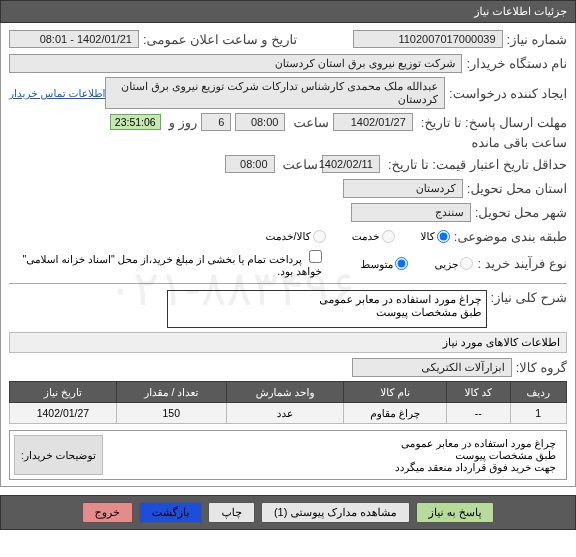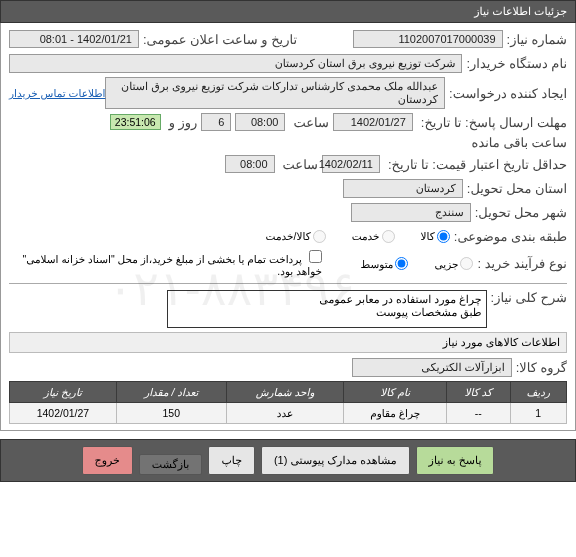--- a/index.html
+++ b/index.html
@@ -86,21 +86,20 @@
   border-collapse: collapse;
   margin-top: 4px;
   font-size: 10.5px;
 }
 .items-table th {
   background: #5a5a5a;
   color: #fff;
   padding: 4px;
   border: 1px solid #3a3a3a;
   font-weight: normal;
-  font-style: italic;
 }
 .items-table td {
   background: #f3f3f3;
   padding: 4px;
   border: 1px solid #bbb;
   text-align: center;
 }
 .notes-box {
   border: 1px solid #999;
   padding: 4px;
@@ -137,21 +136,21 @@
   border: 1px solid #555;
   padding: 3px 12px;
   font-family: inherit;
   font-size: 11px;
   cursor: pointer;
   background: #efefef;
   border-radius: 2px;
 }
 .btn-green { background: #b7db9a; }
 .btn-gray  { background: #e6e6e6; text-align: right; }
-.btn-pink  { background: #737373; margin-top: 8px; }
+.btn-pink  { background: #1d4ed8; }
 .btn-red   { background: #e58b8b; }
 .countdown { background:#c8e8b0; border:1px solid #6a6; padding:1px 4px; font-size:10.5px; direction:ltr; }
 .section-divider { border: none; border-top: 1px solid #aaa; margin: 6px 0; }
 .sub-header {
   background: #efefef;
   font-size: 11px;
   padding: 3px 6px;
   margin-top: 4px;
   border: 1px solid #bbb;
 }
@@ -283,20 +282,26 @@
         <td>1</td>
         <td>--</td>
         <td>چراغ مقاوم</td>
         <td>عدد</td>
         <td>150</td>
         <td>1402/01/27</td>
       </tr>
     </tbody>
   </table>
 
+  <div class="notes-box">
+    <div class="ncontent">چراغ مورد استفاده در معابر عمومی
+طبق مشخصات پیوست
+جهت خرید فوق قرارداد منعقد میگردد</div>
+    <div class="nlabel">توضیحات خریدار:</div>
+  </div>
 
 </div>
 
 <div class="footer-bar">
   <button class="btn btn-green">پاسخ به نیاز</button>
   <button class="btn btn-gray">مشاهده مدارک پیوستی (1)</button>
   <button class="btn btn-gray">چاپ</button>
   <button class="btn btn-pink">بازگشت</button>
   <button class="btn btn-red">خروج</button>
 </div>

